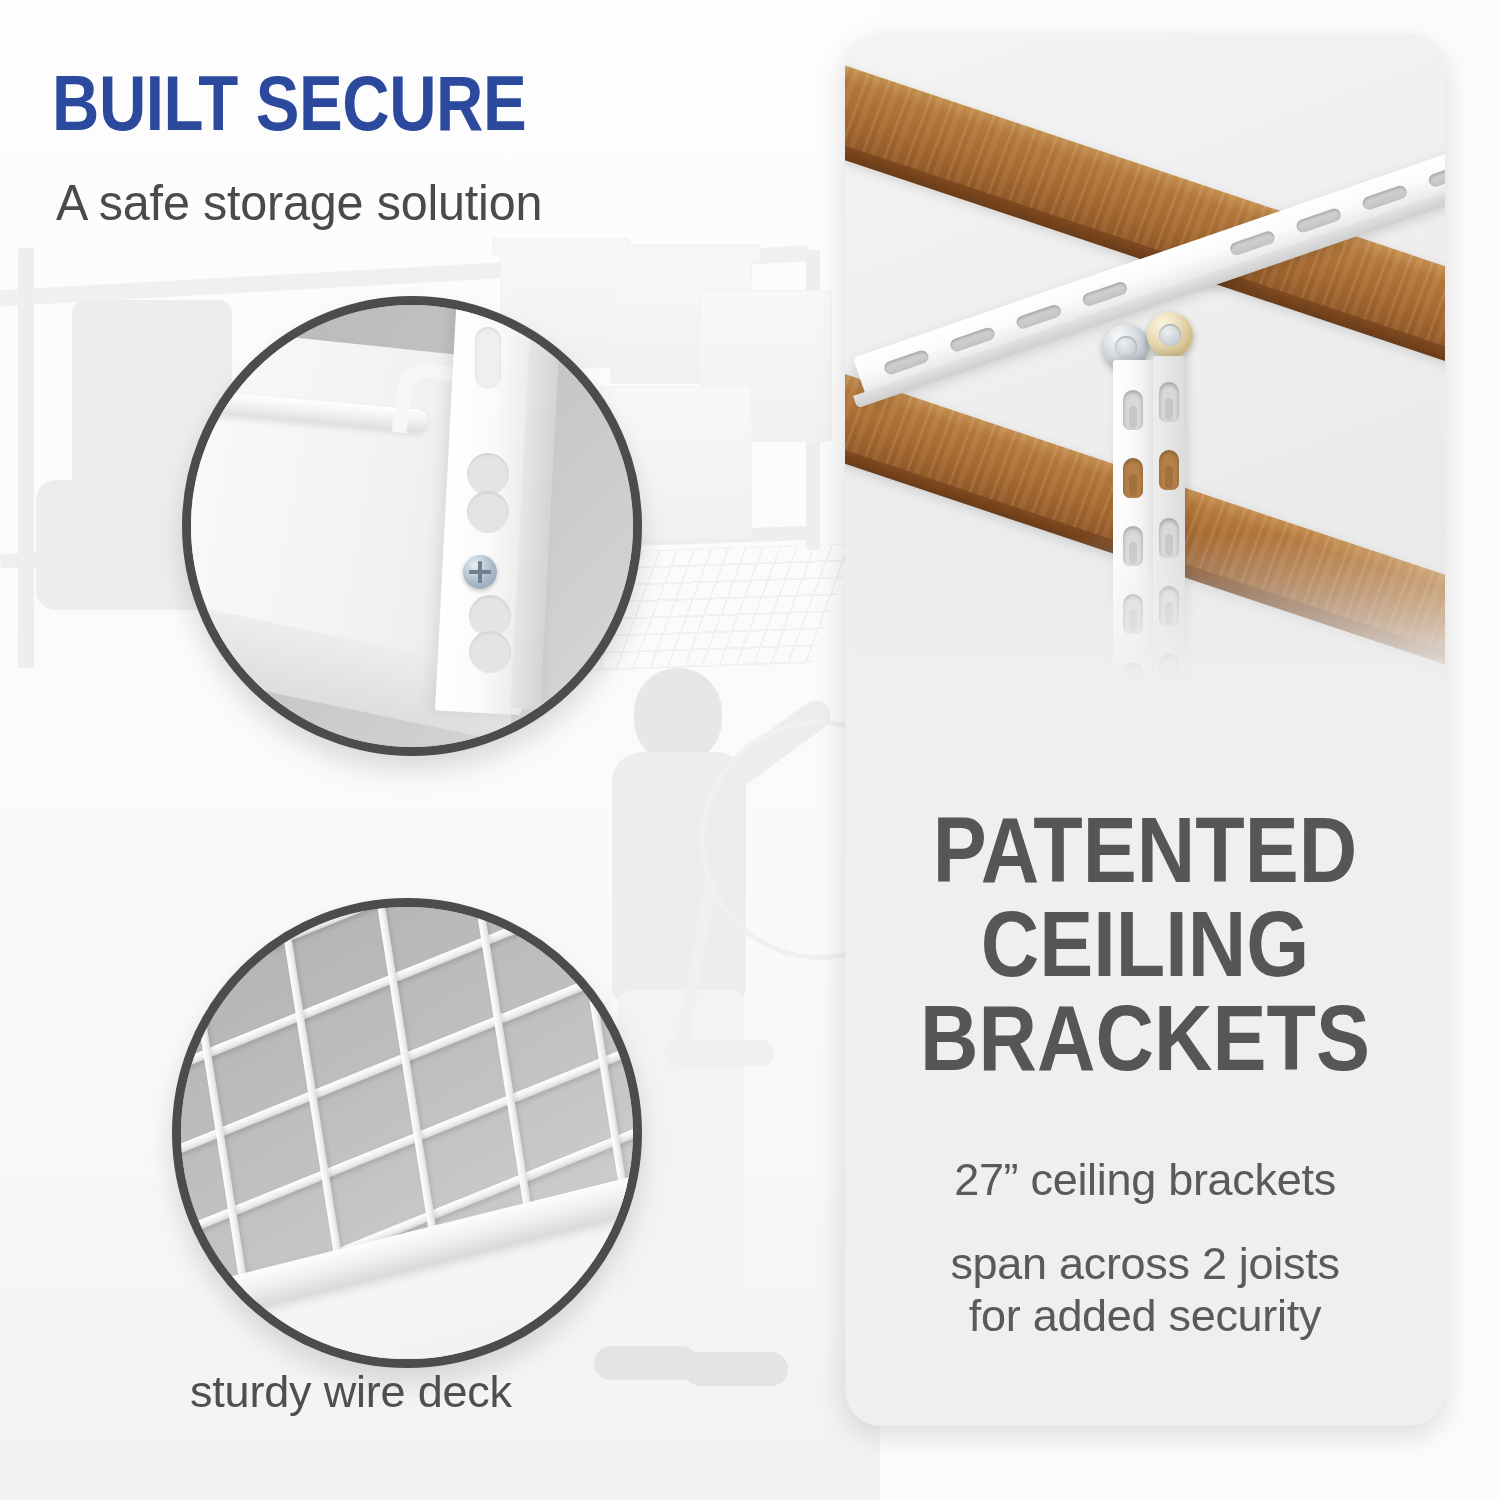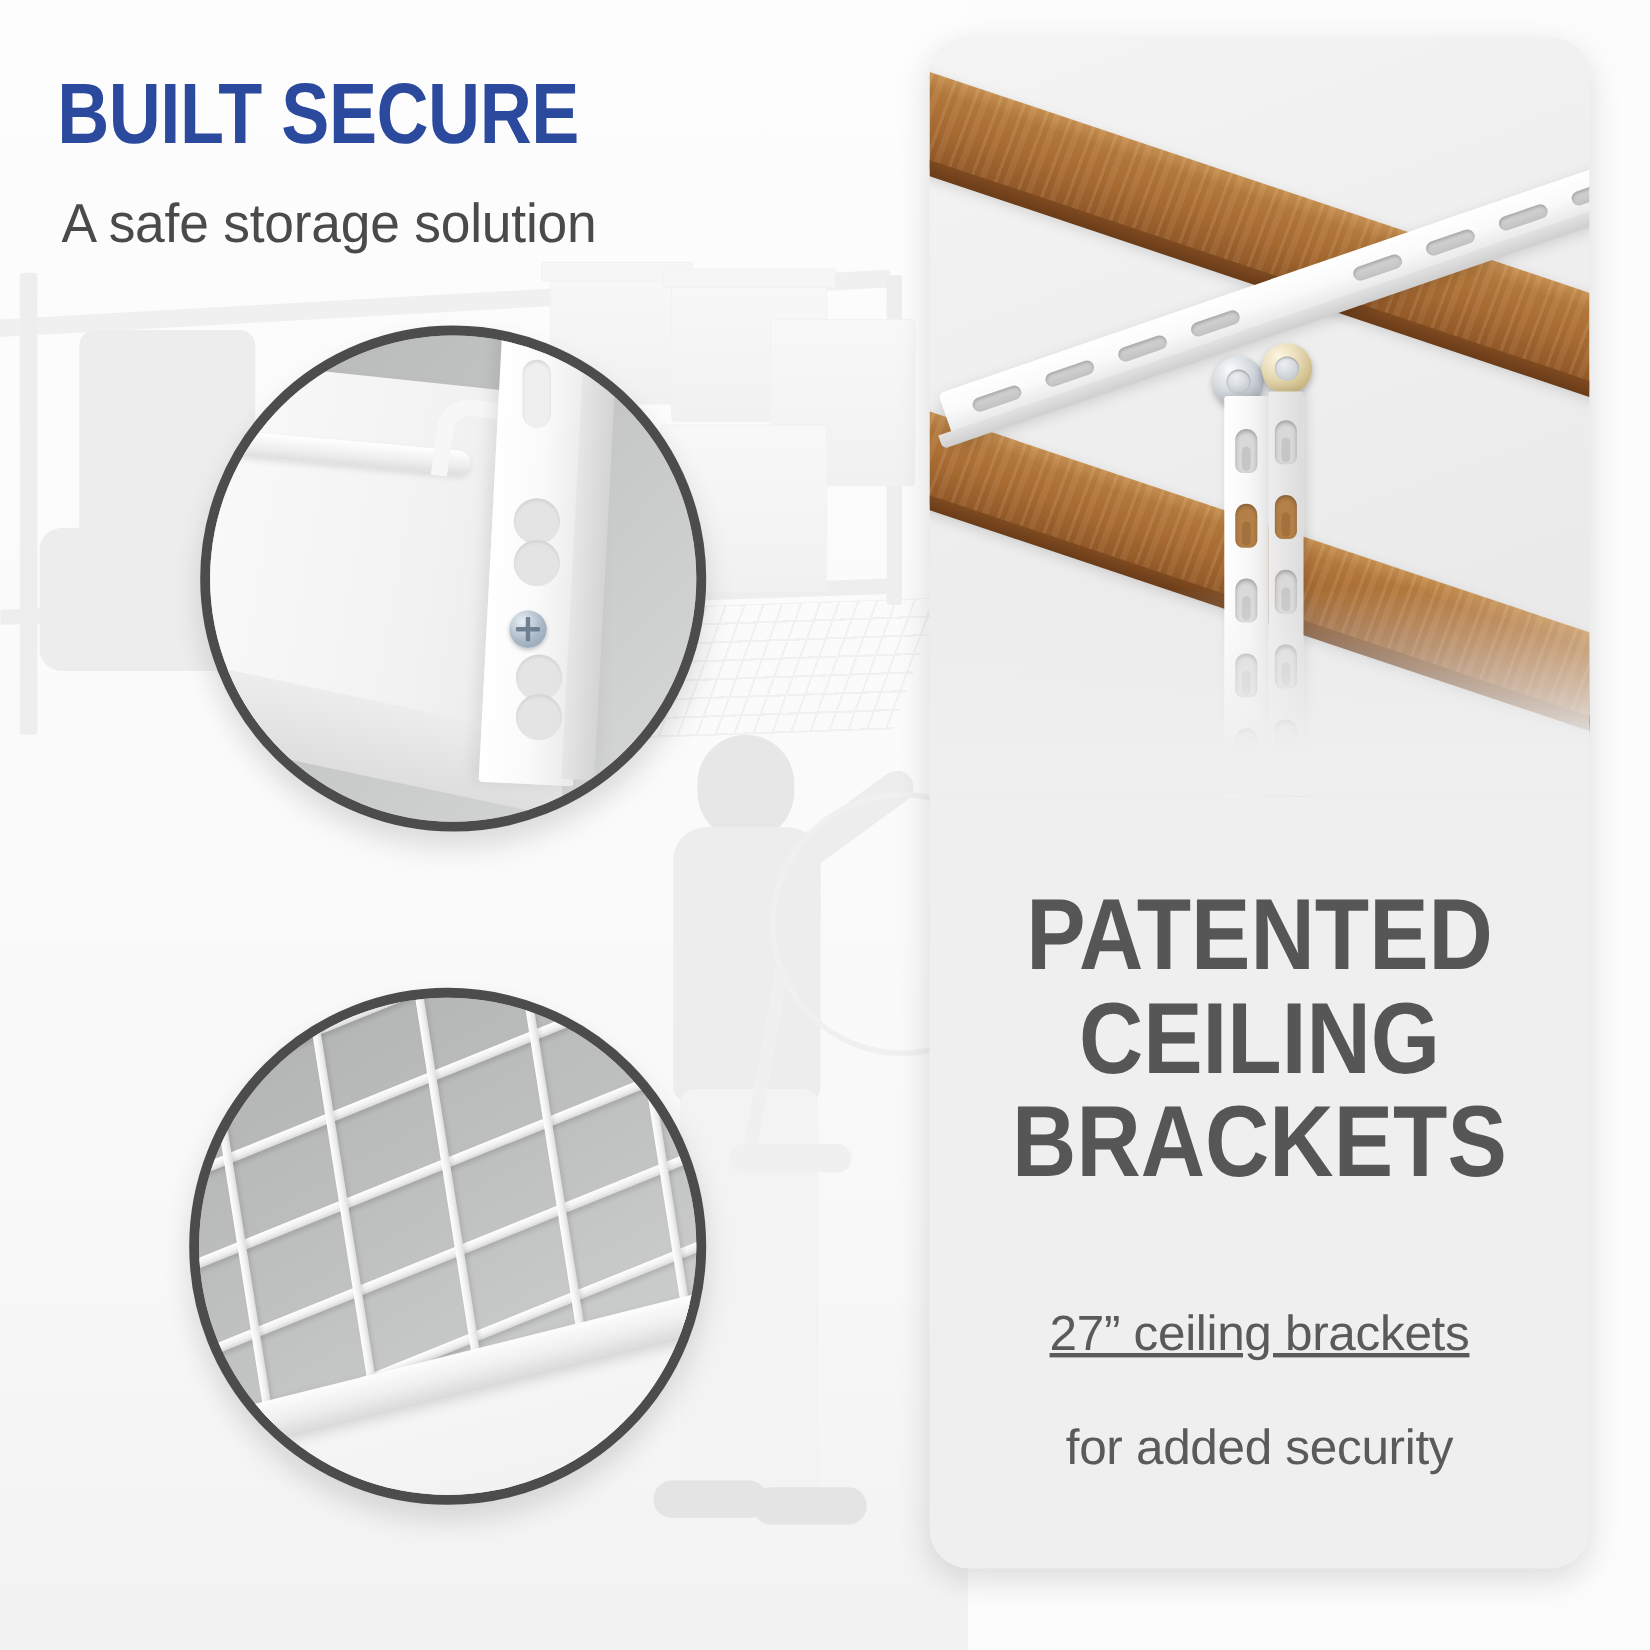--- a/index.html
+++ b/index.html
@@ -243,20 +243,21 @@
         <div class="c2-wireV" style="left:240px;"></div>
         <div class="c2-wireV" style="left:340px;"></div>
         <div class="c2-wireV" style="left:440px;"></div>
         <div class="c2-wireV" style="left:540px;"></div>
 
       </div>
       <div class="c2-panel"></div>
       <div class="c2-rail"></div>
     </div>
   </div>
+  <div class="caption" style="left:190px;top:1366px;">sturdy wire deck</div>
 
   <div class="panel">
 
     <div class="panel-photo">
 
       <div class="joist" style="left:-40px;top:18px;width:720px;height:84px;transform:rotate(18.5deg);transform-origin:left top;"></div>
       <div class="joist-edge" style="left:-40px;top:98px;width:720px;height:14px;transform:rotate(18.5deg);transform-origin:left top;"></div>
 
       <div class="joist" style="left:-60px;top:320px;width:760px;height:80px;transform:rotate(18.5deg);transform-origin:left top;"></div>
       <div class="joist-edge" style="left:-60px;top:396px;width:760px;height:13px;transform:rotate(18.5deg);transform-origin:left top;"></div>
@@ -312,17 +313,18 @@
       </div>
 
       <div style="position:absolute;left:0;bottom:0;width:600px;height:190px;
                   background:linear-gradient(180deg,rgba(239,239,239,0),#EFEFEF 78%);"></div>
     </div>
 
     <div class="panel-title" style="top:770px;">PATENTED</div>
     <div class="panel-title" style="top:864px;">CEILING</div>
     <div class="panel-title" style="top:958px;">BRACKETS</div>
 
-    <div class="panel-sub" style="top:1152px;text-decoration:underline;">27” ceiling brackets</div>
+    <div class="panel-sub" style="top:1120px;">27” ceiling brackets</div>
+    <div class="panel-sub" style="top:1204px;">span across 2 joists</div>
     <div class="panel-sub" style="top:1256px;">for added security</div>
   </div>
 
 </div>
 
 </body></html>

